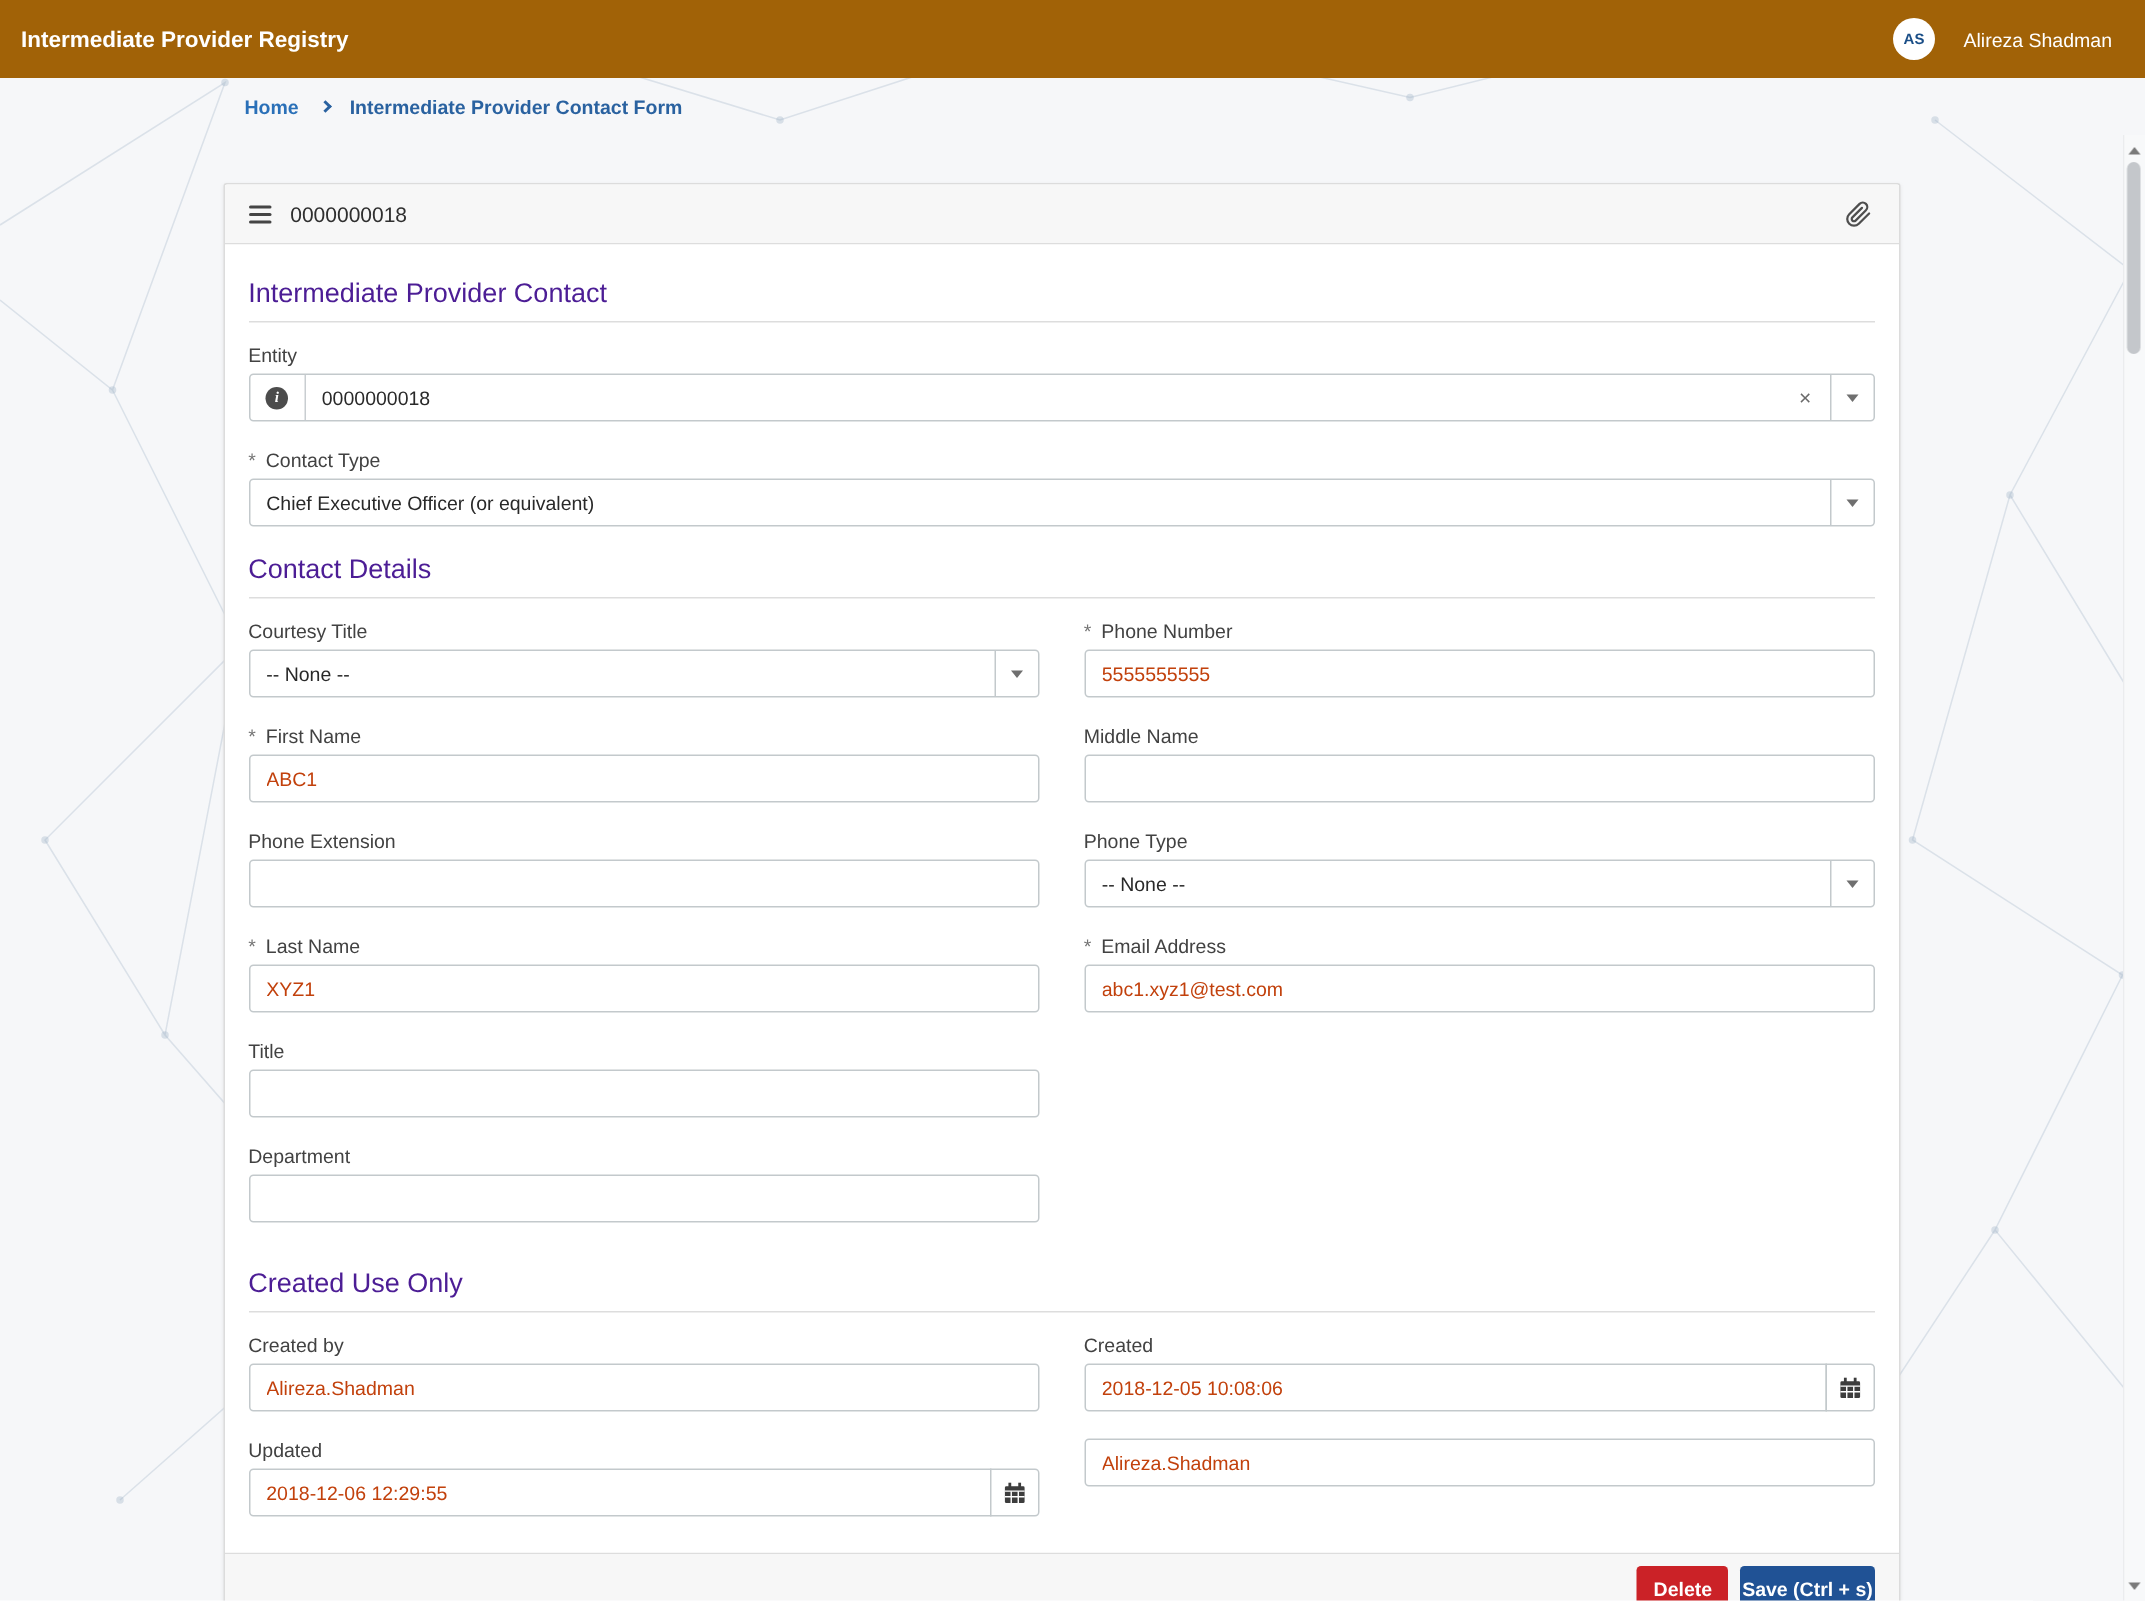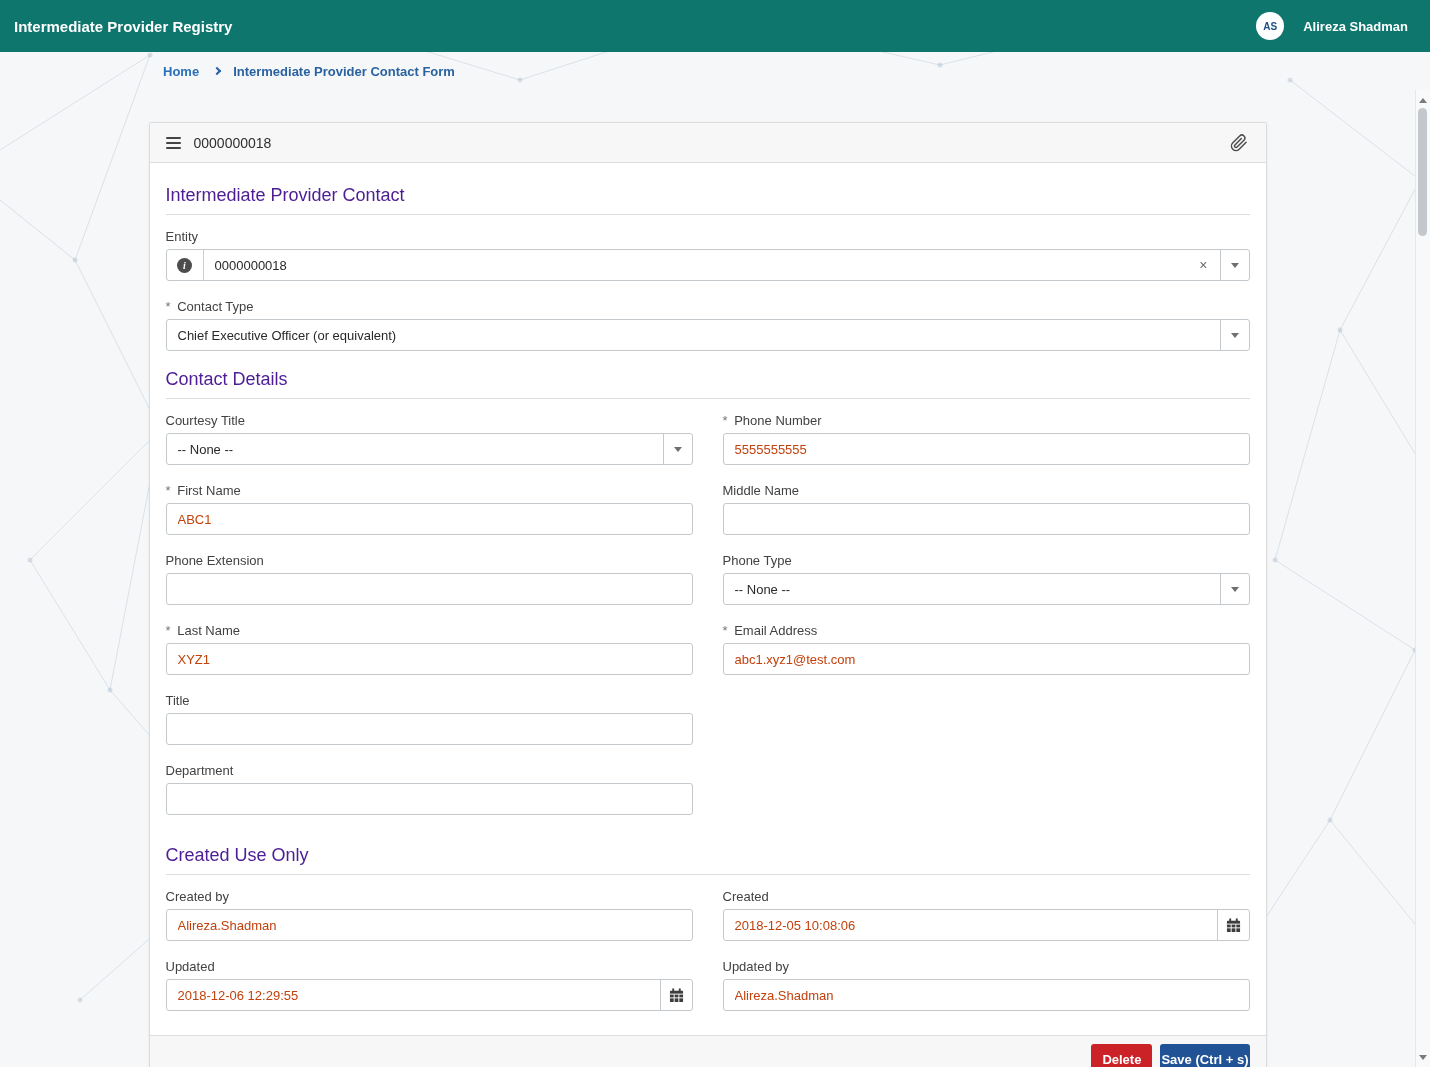--- a/index.html
+++ b/index.html
@@ -3,27 +3,27 @@
 <meta charset="utf-8">
 <title>Intermediate Provider Registry</title>
 <style>
   *{box-sizing:border-box}
   html,body{margin:0;padding:0}
   body{width:1430px;height:1067px;overflow:hidden;position:relative;
        font-family:"Liberation Sans","DejaVu Sans",sans-serif;background:#f6f7f9}
   .bg-pattern{position:absolute;inset:0;z-index:0;pointer-events:none}
 
   
-  .topbar{position:relative;z-index:2;height:52px;background:#0f766e;display:flex;
+  .topbar{position:relative;z-index:2;height:52px;background:#a16207;display:flex;
           align-items:center;justify-content:space-between;padding:0 22px 0 14px}
   .app-title{color:#fff;font-size:15px;font-weight:700;line-height:19px;width:230px}
   .user-chip{display:flex;align-items:center;gap:19px;cursor:pointer}
   .avatar{width:28px;height:28px;border-radius:50%;background:#fff;color:#1a4e87;
           font-size:10px;font-weight:700;display:flex;align-items:center;justify-content:center}
-  .user-name{color:#fff;font-size:13px;font-weight:700}
+  .user-name{color:#fff;font-size:13px;font-weight:400}
 
   
   .content{position:relative;z-index:1;width:1415px}
   .breadcrumb{height:38px;display:flex;align-items:center;padding-left:163px;font-size:13px;font-weight:700}
   .crumb-link{color:#2a70b8;text-decoration:none;cursor:pointer}
   .crumb-chevron{width:6px;height:6px;border-top:2px solid #2a62a0;border-right:2px solid #2a62a0;
                  transform:rotate(45deg);margin:0 13px 0 15px}
   .crumb-current{color:#2a62a0}
 
   
@@ -293,21 +293,20 @@
                 <line x1="1" y1="6.5" x2="15" y2="6.5" stroke="#fff"></line>
                 <line x1="1" y1="10.5" x2="15" y2="10.5" stroke="#fff"></line>
                 <line x1="5.5" y1="6.5" x2="5.5" y2="15" stroke="#fff"></line>
                 <line x1="10.5" y1="6.5" x2="10.5" y2="15" stroke="#fff"></line>
               </svg>
             </button>
           </div>
         </div>
 
         <div class="field">
-          <label><span>Updated by</span></label>
           <input class="text-input" type="text" value="Alireza.Shadman" style="">
         </div>
       </div>
 
     </div>
 
     <div class="card-footer">
       <button class="btn btn-delete">Delete</button>
       <button class="btn btn-save">Save (Ctrl + s)</button>
     </div>

